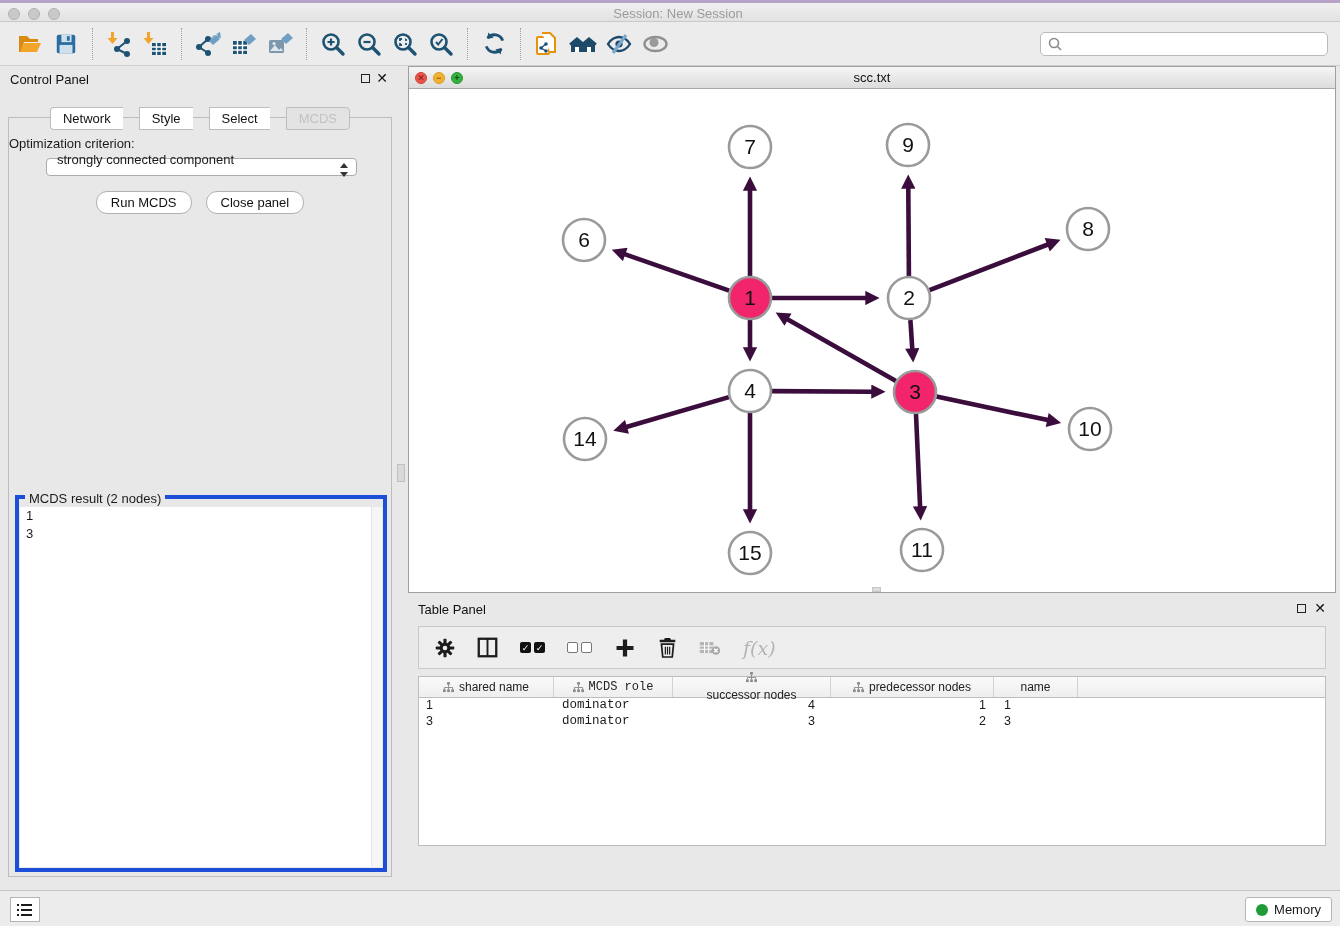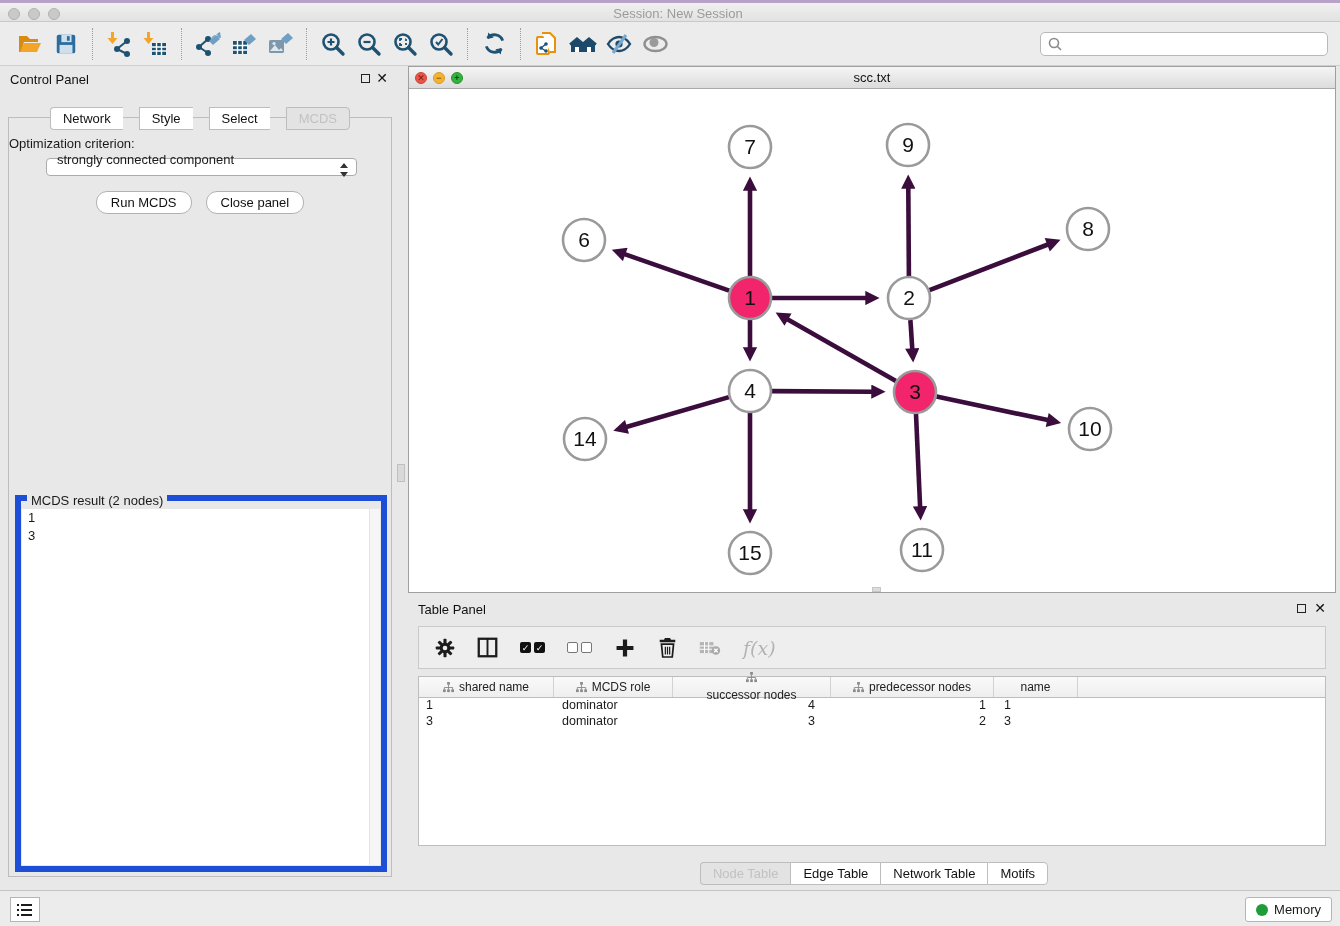--- a/index.html
+++ b/index.html
@@ -43,21 +43,21 @@
   .opt-label { position:absolute; left:0; right:0; top:18px; text-align:left; font-size:13px; }
   .dropdown { position:absolute; left:37px; top:40px; width:311px; height:17px; background:#fff; border:1px solid #ababab;
     border-radius:4px; font-size:13px; display:flex; align-items:center; padding:0 22px 16px 10px; }
   .dd-arrows { position:absolute; right:7px; top:3px; width:9px; height:16px; }
   .dd-arrows .up, .dd-arrows .dn { position:absolute; left:0; width:0; height:0; border-left:4.5px solid transparent; border-right:4.5px solid transparent; }
   .dd-arrows .up { top:1px; border-bottom:5px solid #333; }
   .dd-arrows .dn { bottom:1px; border-top:5px solid #333; }
   .btn-row { position:absolute; left:0; right:0; top:73px; display:flex; justify-content:center; gap:14px; }
   .pbtn { font-size:13px; background:#fff; border:1px solid #b2b2b2; border-radius:11px; padding:3px 14px; color:#111; }
 
-  .result-group { position:absolute; left:6px; top:377px; width:372px; height:377px; border:6px solid #1d4ed8; }
+  .result-group { position:absolute; left:6px; top:377px; width:372px; height:377px; border:4px solid #1d4ed8; }
   .result-legend { position:absolute; left:6px; top:-8px; background:#e8e8e8; padding:0 4px; font-size:13px; }
   .result-inner { position:absolute; left:1px; right:1px; top:8px; bottom:1px; background:#fff; }
   .result-line { font-size:13px; padding:1px 6px; line-height:16px; }
   .result-scroll { position:absolute; right:0; top:0; bottom:0; width:11px; background:#f6f6f6; border-left:1px solid #e5e5e5; }
 
   .vsplit-grip { position:absolute; left:397px; top:398px; width:8px; height:18px; background:#d9d9d9; border:1px solid #c0c0c0; }
 
   
   .netwin { position:absolute; left:408px; top:0; width:928px; height:527px; border:1px solid #9f9f9f; background:#fff; }
   .net-titlebar { position:relative; height:22px; background:linear-gradient(#f5f5f5,#dcdcdc); border-bottom:1px solid #aaa; }
@@ -82,21 +82,21 @@
   .cb.on { background:#111; color:#fff; font-size:9px; font-weight:bold; display:flex; align-items:center; justify-content:center; }
   .cb.off { background:#fff; border:1.5px solid #777; }
 
   .dtable { position:absolute; left:10px; right:14px; top:80px; height:170px; background:#fff; border:1px solid #bdbdbd; }
   .thead { display:flex; height:21px; background:linear-gradient(#fafafa,#eeeeee); border-bottom:1px solid #bdbdbd; }
   .th { display:flex; align-items:center; justify-content:center; gap:5px; font-size:12px; color:#222;
         border-right:1px solid #d2d2d2; height:100%; }
   .th .hier { flex:0 0 auto; }
   .trow { display:flex; height:16px; font-size:12.5px; }
   .td { overflow:hidden; white-space:nowrap; }
-  .c0 { width:135px; } .c1 { width:119px; } .c2 { width:158px;flex-direction:column; } .c3 { width:163px; } .c4 { width:84px; }
+  .c0 { width:135px; } .c1 { width:119px;font-family:Liberation Mono, monospace; } .c2 { width:158px;flex-direction:column; } .c3 { width:163px; } .c4 { width:84px; }
   .td.c0 { padding-left:7px; } .td.c1 { padding-left:8px; }
   .td.c2 { text-align:right; padding-right:16px; } .td.c3 { text-align:right; padding-right:8px; }
   .td.c4 { padding-left:10px; }
 
   .tp-tabs { position:absolute; left:0; right:0; top:266px; display:flex; justify-content:center; }
 
   
   .statusbar { position:absolute; left:0; top:890px; width:1340px; height:36px; background:#ececec; border-top:1px solid #c4c4c4; }
   .list-btn { position:absolute; left:10px; top:6px; width:30px; height:25px; background:#fff; border:1px solid #b5b5b5;
     display:flex; align-items:center; justify-content:center; }
@@ -501,26 +501,20 @@
       </div>
       <div class="trow">
         <div class="td c0">3</div>
         <div class="td c1">dominator</div>
         <div class="td c2">3</div>
         <div class="td c3">2</div>
         <div class="td c4">3</div>
       </div>
     </div>
 
-    <div class="tp-tabs">
-      <div class="tab disabled-look">Node Table</div>
-      <div class="tab">Edge Table</div>
-      <div class="tab">Network Table</div>
-      <div class="tab">Motifs</div>
-    </div>
   </div>
 </div>
 
 <div class="statusbar">
   <div class="list-btn">
     <svg width="16" height="14" viewBox="0 0 16 14">
       <g stroke="#1c1c1c" stroke-width="2">
           <path d="M4 2h11M4 7h11M4 12h11"></path>
         </g>
       <g fill="#1c1c1c">

